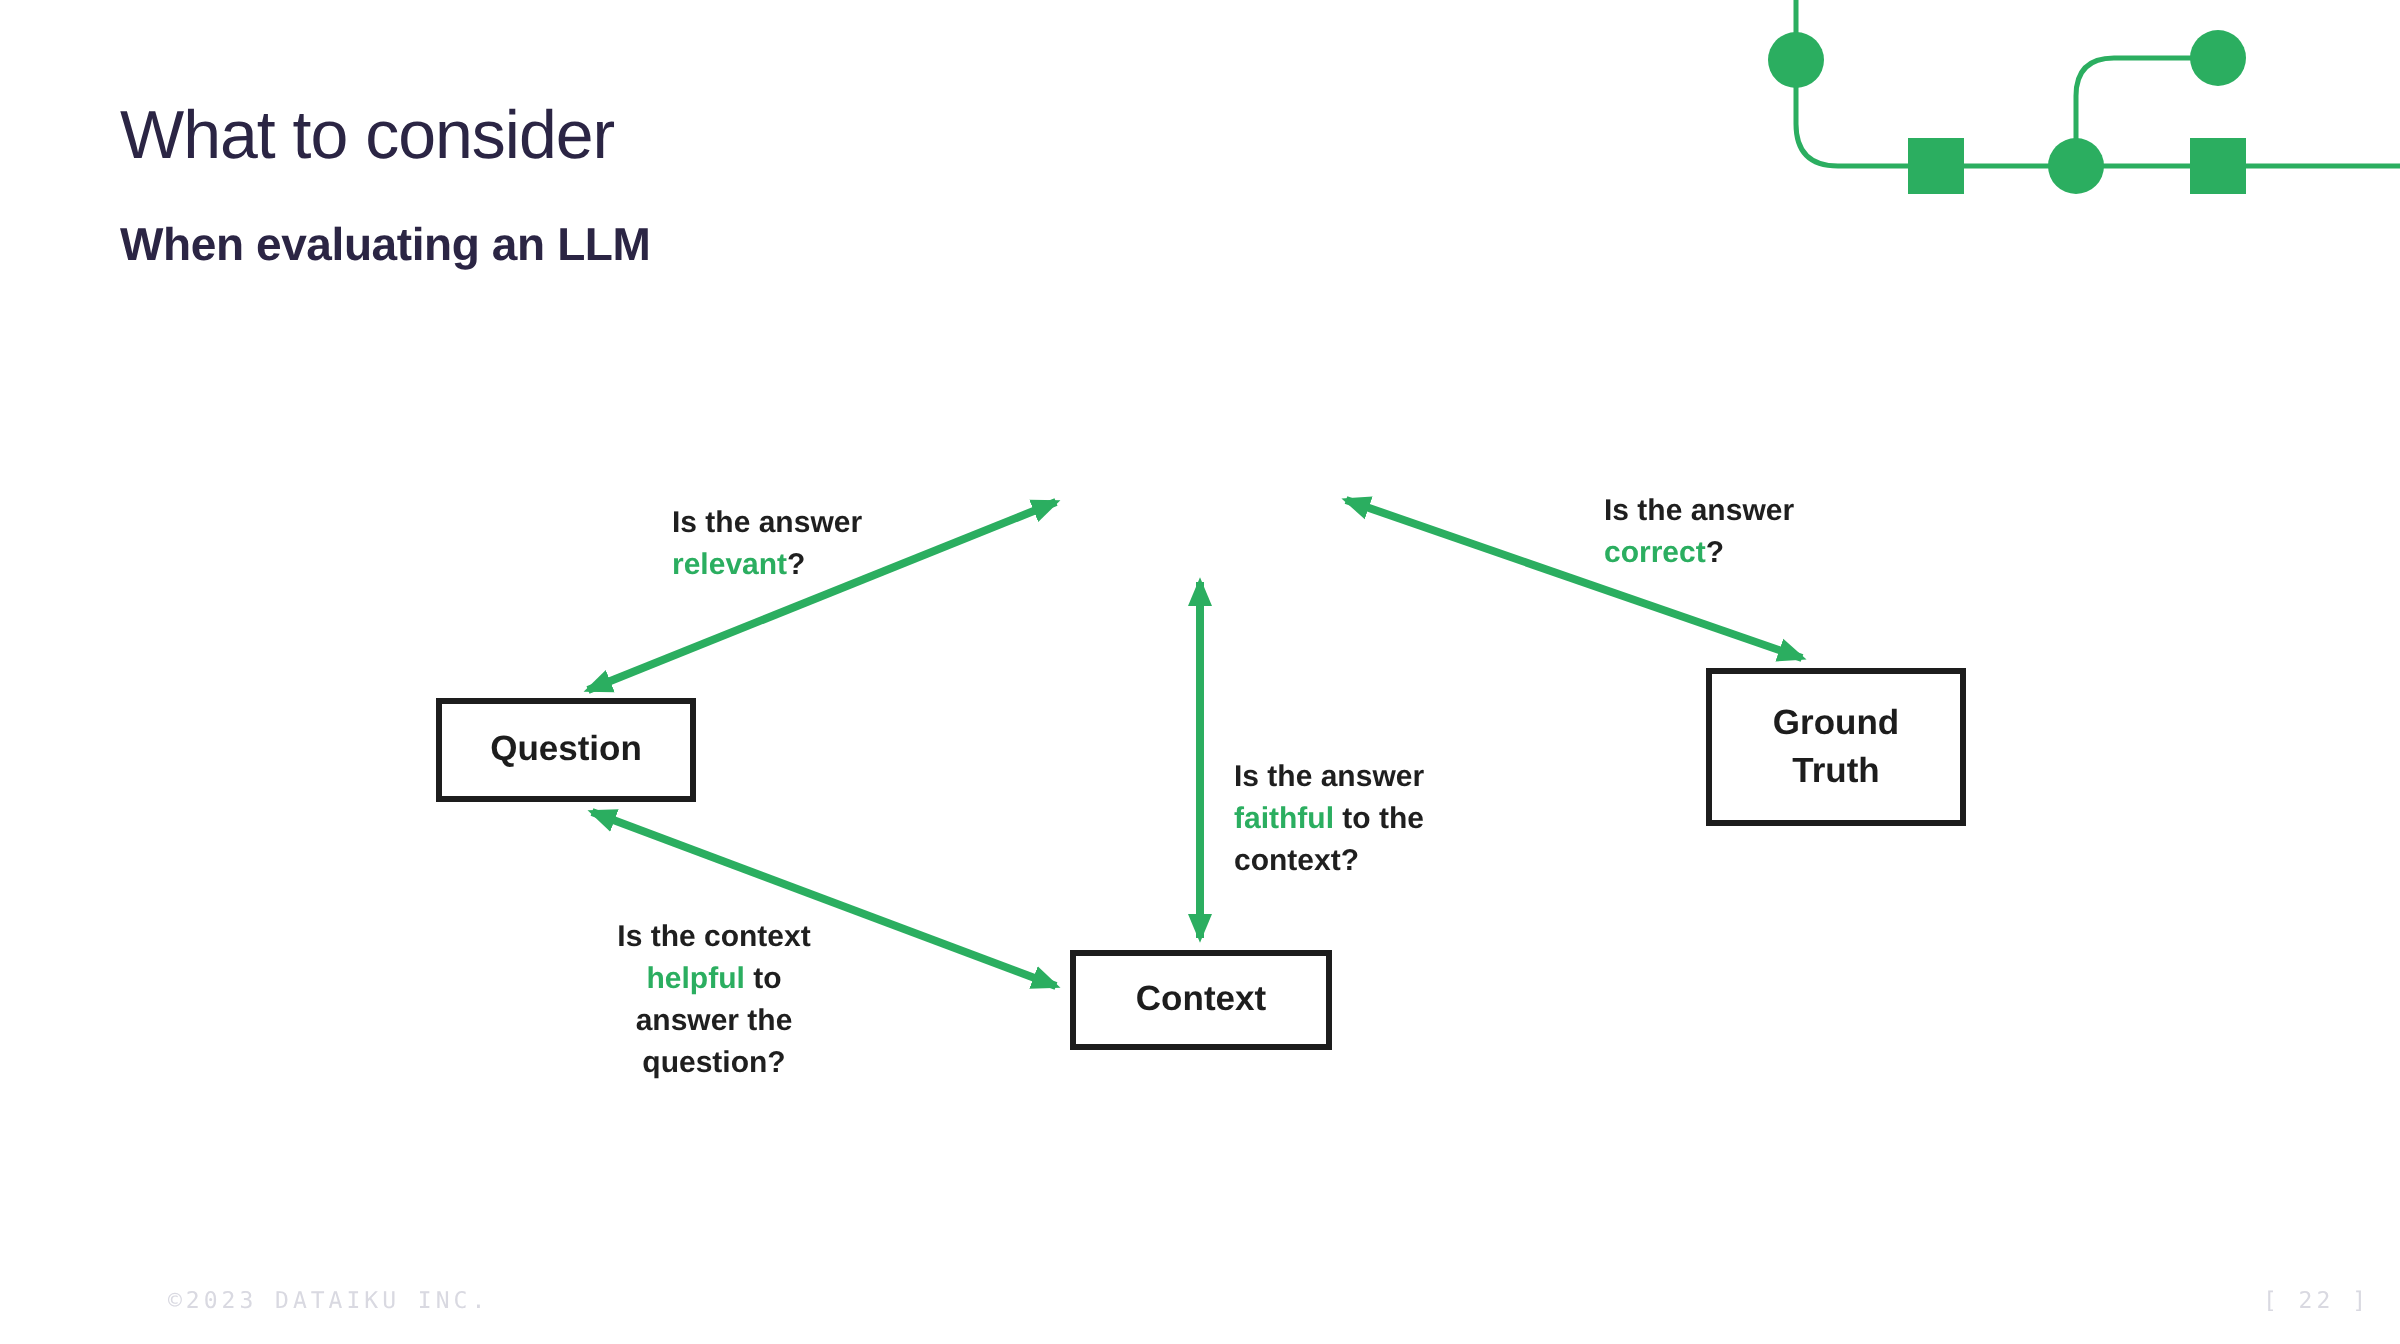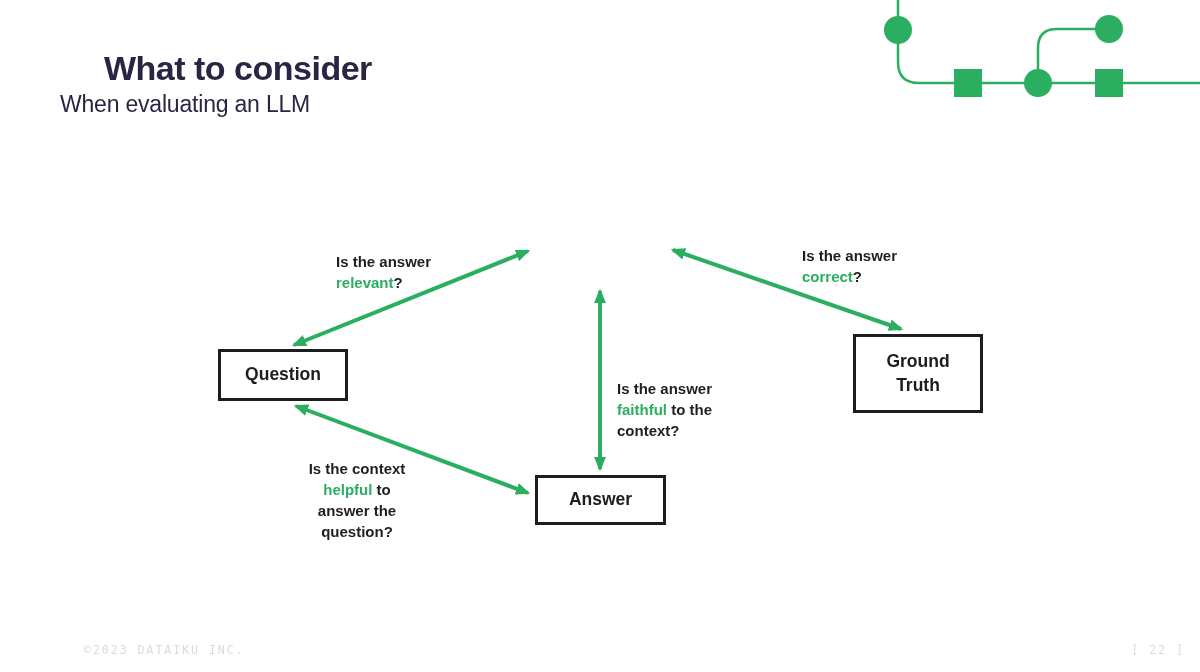--- a/index.html
+++ b/index.html
@@ -8,22 +8,22 @@
     --ink:#1D1D1D;
     --muted:#D9D9E1;
   }
   *{margin:0;padding:0;box-sizing:border-box;}
   html,body{width:1200px;height:672px;background:#ffffff;overflow:hidden;
     font-family:"Liberation Sans",sans-serif;}
   .stage{position:relative;width:1200px;height:672px;background:#fff;}
 
   
   .header{position:absolute;left:60px;top:50px;}
-  .title{font-size:34px;font-weight:700;color:var(--navy);letter-spacing:-0.5px;line-height:1.1;margin-left:44px;}
-  .subtitle{font-size:23px;font-weight:400;color:var(--navy);margin-top:4px;letter-spacing:-0.2px;}
+  .title{font-size:34px;font-weight:400;color:var(--navy);letter-spacing:-0.5px;line-height:1.1;}
+  .subtitle{font-size:23px;font-weight:700;color:var(--navy);margin-top:22px;letter-spacing:-0.2px;}
 
   
   svg.layer{position:absolute;left:0;top:0;width:1200px;height:672px;}
   .deco-line{stroke:var(--green);stroke-width:2.5;fill:none;}
   .deco-shape{fill:var(--green);}
   .arrow{stroke:var(--green);stroke-width:4;fill:none;}
   #arrowhead path{fill:var(--green);}
 
   
   .node{position:absolute;border:3.5px solid var(--ink);background:#fff;
@@ -84,21 +84,21 @@
     <line class="arrow" x1="296" y1="406" x2="528" y2="493" marker-start="url(#arrowhead)" marker-end="url(#arrowhead)"></line>
   </svg>
 
   <div class="node node-ground">
     <span class="node-text">Ground Truth</span>
   </div>
   <div class="node node-question">
     <span class="node-text">Question</span>
   </div>
   <div class="node node-context">
-    <span class="node-text">Answer</span>
+    <span class="node-text">Context</span>
   </div>
 
   <div class="edge-label label-relevant">
     <span class="lblock">Is the answer</span>
     <span><span class="hl">relevant</span><span>?</span></span>
   </div>
 
   <div class="edge-label label-correct">
     <span class="lblock">Is the answer</span>
     <span><span class="hl">correct</span><span>?</span></span>

